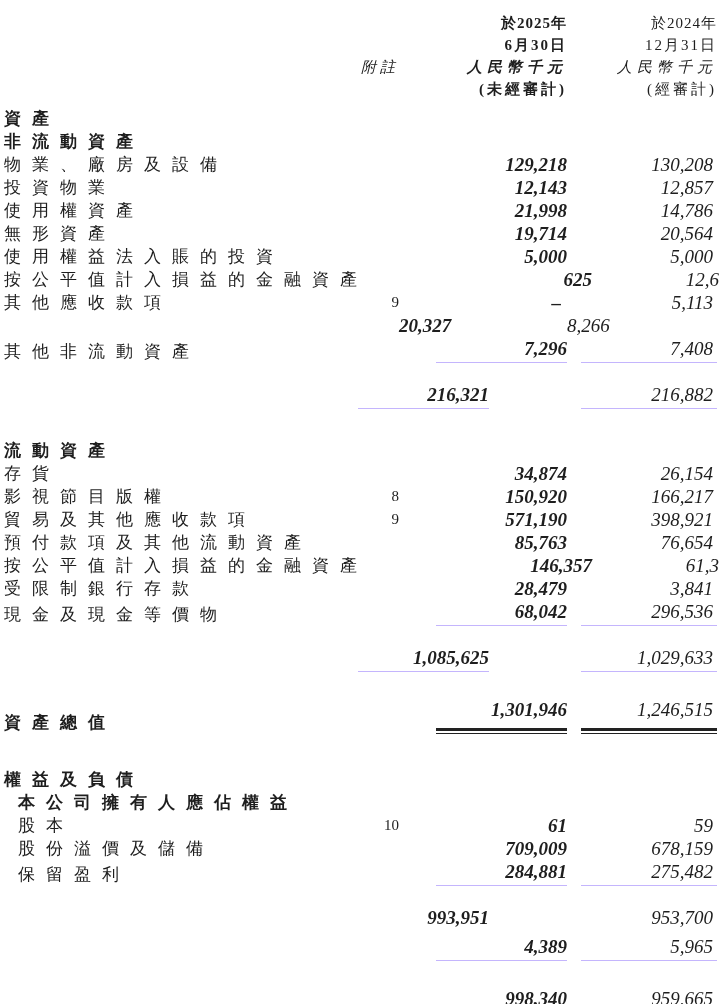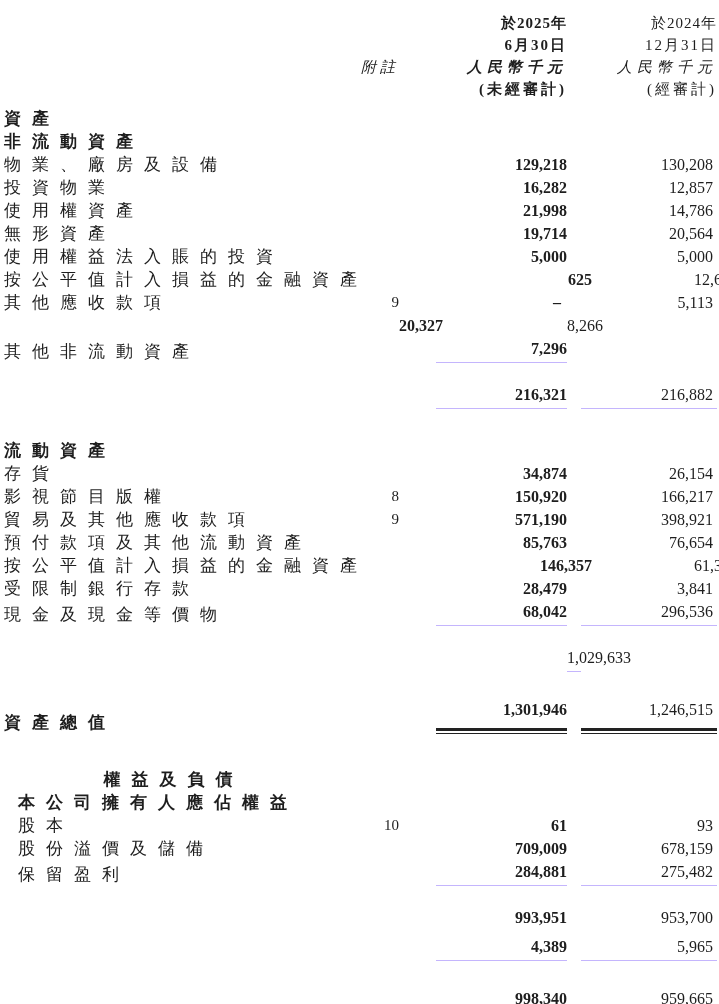--- a/index.html
+++ b/index.html
@@ -30,41 +30,41 @@
   .hdr-note .hline { font-style:italic; letter-spacing:4px; font-weight:normal; }
   .hdr-note { padding-bottom:22px; } 
 
   
   .tbody { margin-top:7px; }
   .row { line-height:23px; }
   .lbl  { font-size:17px; letter-spacing:11px; white-space:nowrap; overflow:visible; }
   .section .lbl, .subsection .lbl, .total .lbl { font-weight:bold; }
   .indent .lbl { padding-left:14px; }
   .note-cell { text-align:right; font-size:15px; line-height:23px; }
-  .vcell { text-align:right; font-size:16px; line-height:23px; }
+  .vcell { text-align:right; font-size:19px; line-height:23px;font-style:italic; }
   .num { display:block; width:100%; text-align:right; white-space:nowrap; }
   .v1cell .num { font-weight:bold; }
   .v2cell .num { padding-right:4px; }
   .dash .v1cell .num { padding-right:6px; }
 
   
   .rule .v1cell, .rule .v2cell { border-bottom:1px solid #c4b5fd; padding-bottom:2px; }
 
   
   .dbl .v1cell, .dbl .v2cell { border-bottom:1.5px solid #222; }
   .dbl .v1cell .num, .dbl .v2cell .num {
     border-bottom:3px solid #222; padding-bottom:7px; margin-bottom:2px;
   }
 
   
   .gap-sm  { margin-top:6px; }
-  .gap-md  { margin-top:20px; }
+  .gap-md  { margin-top:20px;gap:39px; }
   .gap-lg  { margin-top:26px; }
   .gap-xl  { margin-top:30px; }
-  .gap-xxl { margin-top:34px;text-align:center; }
+  .gap-xxl { margin-top:34px; }
 </style>
 </head>
 <body>
 
 <div class="page">
 
   <div class="grid">
     <div class="hcell"></div>
     <div class="hcell hdr-note">
       <div class="hline">附註</div>
@@ -128,21 +128,21 @@
           <span class="num">130,208</span>
         </div>
   </div>
       <div class="row grid item">
     <div class="cell"><span class="lbl">投資物業</span></div>
     <div class="note-cell">
           <span class="num nnum"></span>
         </div>
     <div class="cell"></div>
     <div class="vcell v1cell">
-          <span class="num">16,282</span>
+          <span class="num">12,143</span>
         </div>
     <div class="cell"></div>
     <div class="vcell v2cell">
           <span class="num">12,857</span>
         </div>
   </div>
       <div class="row grid item">
     <div class="cell"><span class="lbl">使用權資產</span></div>
     <div class="note-cell">
           <span class="num nnum"></span>
@@ -228,20 +228,23 @@
       <div class="row grid item rule">
     <div class="cell"><span class="lbl">其他非流動資產</span></div>
     <div class="note-cell">
           <span class="num nnum"></span>
         </div>
     <div class="cell"></div>
     <div class="vcell v1cell">
           <span class="num">7,296</span>
         </div>
     <div class="cell"></div>
+    <div class="vcell v2cell">
+          <span class="num">7,408</span>
+        </div>
   </div>
       <div class="row grid subtotal rule gap-md">
     <div class="cell"><span class="lbl"></span></div>
     <div class="note-cell">
           <span class="num nnum"></span>
         </div>
     <div class="cell"></div>
     <div class="vcell v1cell">
           <span class="num">216,321</span>
         </div>
@@ -361,20 +364,23 @@
     <div class="vcell v2cell">
           <span class="num">296,536</span>
         </div>
   </div>
       <div class="row grid subtotal rule gap-md">
     <div class="cell"><span class="lbl"></span></div>
     <div class="note-cell">
           <span class="num nnum"></span>
         </div>
     <div class="cell"></div>
+    <div class="vcell v1cell">
+          <span class="num">1,085,625</span>
+        </div>
     <div class="cell"></div>
     <div class="vcell v2cell">
           <span class="num">1,029,633</span>
         </div>
   </div>
       <div class="row grid total dbl gap-lg">
     <div class="cell"><span class="lbl">資產總值</span></div>
     <div class="note-cell">
           <span class="num nnum"></span>
         </div>
@@ -419,21 +425,21 @@
     <div class="cell"><span class="lbl">股本</span></div>
     <div class="note-cell">
           <span class="num nnum">10</span>
         </div>
     <div class="cell"></div>
     <div class="vcell v1cell">
           <span class="num">61</span>
         </div>
     <div class="cell"></div>
     <div class="vcell v2cell">
-          <span class="num">93</span>
+          <span class="num">59</span>
         </div>
   </div>
       <div class="row grid item indent">
     <div class="cell"><span class="lbl">股份溢價及儲備</span></div>
     <div class="note-cell">
           <span class="num nnum"></span>
         </div>
     <div class="cell"></div>
     <div class="vcell v1cell">
           <span class="num">709,009</span>

